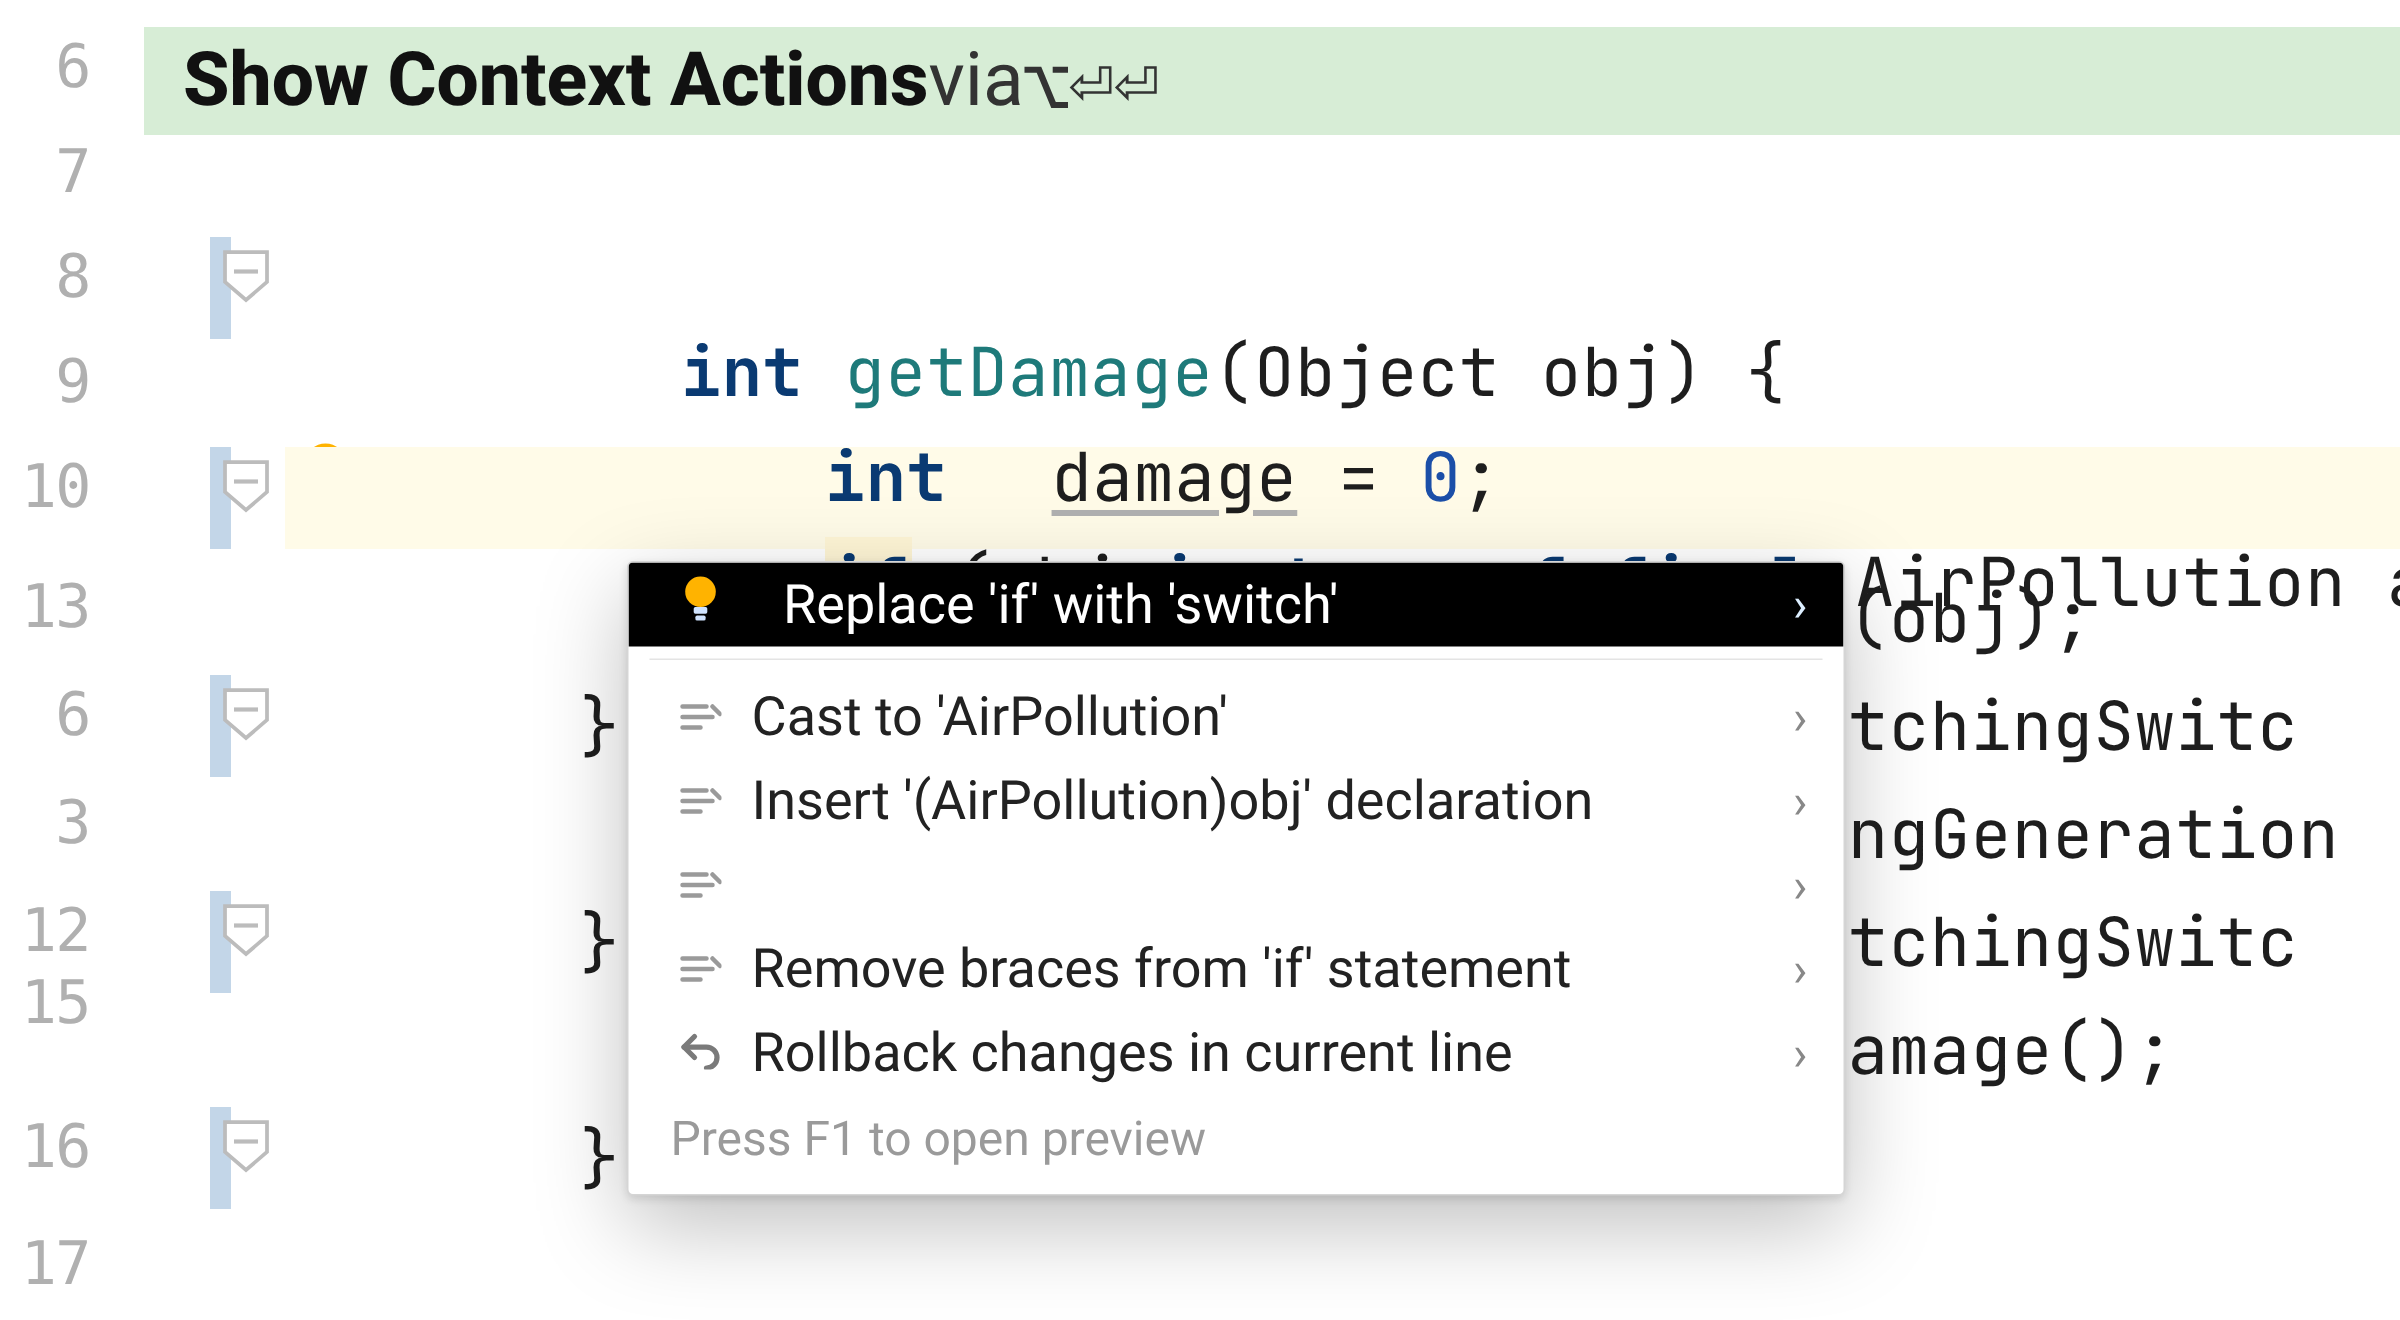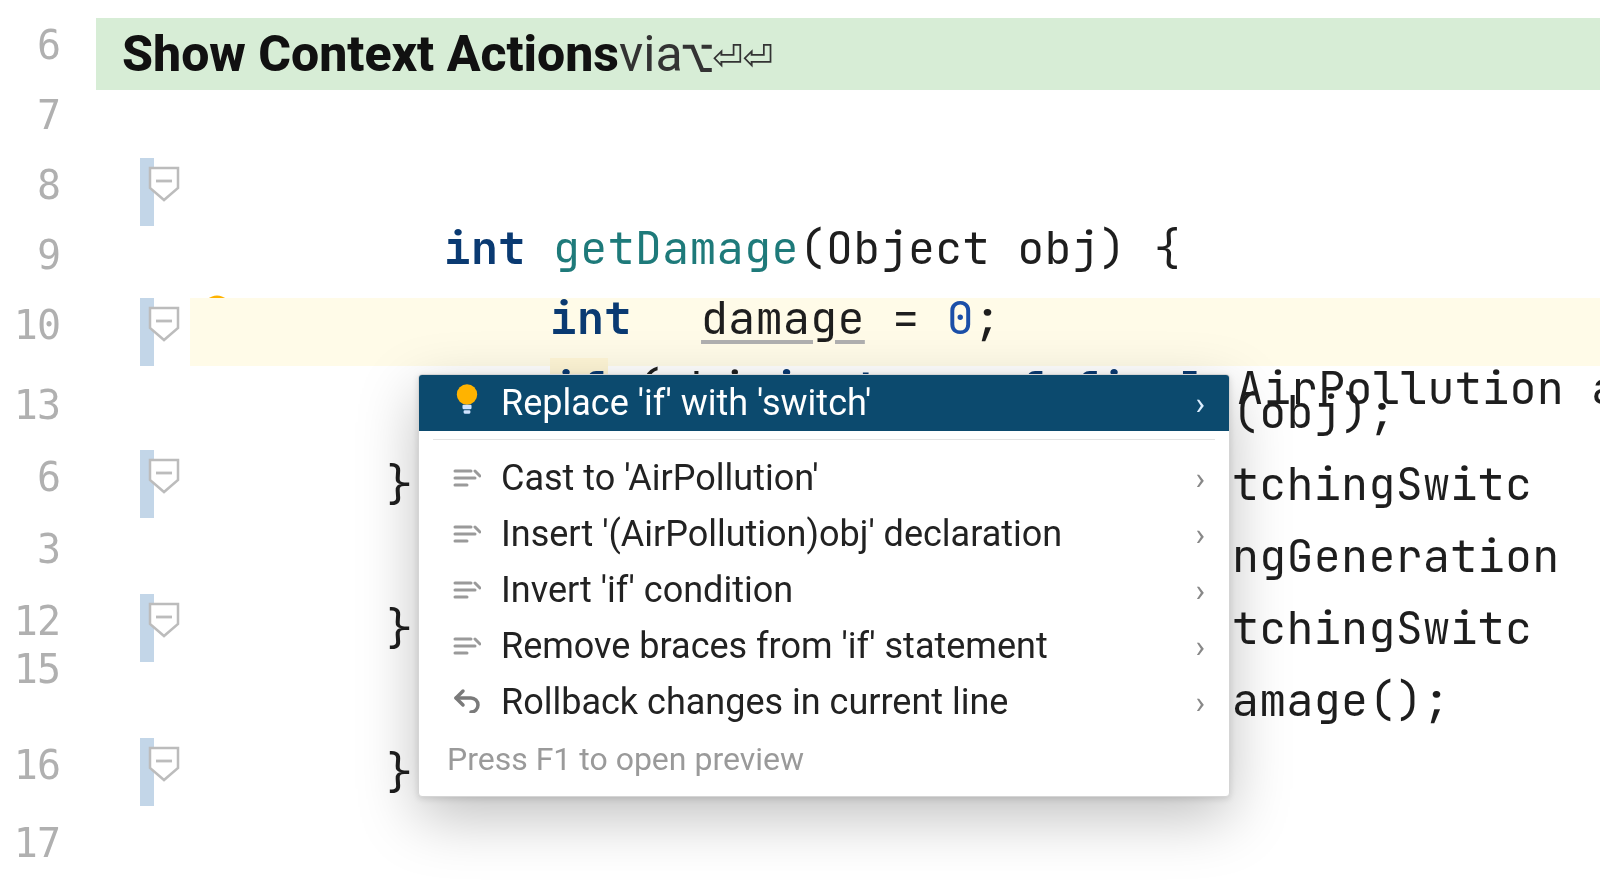--- a/index.html
+++ b/index.html
@@ -62,21 +62,21 @@
 
   
   .code-area {
     position: relative;
     flex: 1;
     margin-left: 50px; 
   }
 
   .code-line {
     position: absolute;
-    left: 90px;
+    left: 100px;
     white-space: pre;
     font-family: 'JetBrains Mono', Menlo, Consolas, monospace;
     font-size: 45px;
     letter-spacing: 0.3px;
     color: #1e1e1e;
   }
 
   
   .kw     { color: #0a3a72; font-weight: 600; }
   .kw-if  { color: #0a3a72; font-weight: 600; background:#fff6d6; padding:0 2px;}
@@ -135,22 +135,23 @@
     font-size: 36px;
     color: #222;
     position: relative;
   }
   .popup-item .chev {
     margin-left: auto;
     color: #888;
     font-size: 32px;
   }
   .popup-item.selected {
-    background: #0c4a6e;
+    background: #000000;
     color: #ffffff;
+    gap: 21px;
   }
   .popup-item.selected .chev { color:#dceeff; }
 
   .popup-sep {
     height: 1px;
     margin: 8px 14px 10px 14px;
     background: #e4e4e4;
   }
   .popup-footer {
     padding: 10px 28px 18px 28px;
@@ -318,21 +319,20 @@
       <span>Insert '(AirPollution)obj' declaration</span>
       <span class="chev">›</span>
     </div>
     <div class="popup-item">
       <span class="popup-icon">
         <svg width="28" height="22" viewBox="0 0 28 22">
             <path d="M2 4 H18 M2 11 H22 M2 18 H14" stroke="#9a9a9a" stroke-width="3" stroke-linecap="round"></path>
             <path d="M22 4 L27 9" stroke="#9a9a9a" stroke-width="3" stroke-linecap="round"></path>
           </svg>
       </span>
-      <span>Invert 'if' condition</span>
       <span class="chev">›</span>
     </div>
     <div class="popup-item">
       <span class="popup-icon">
         <svg width="28" height="22" viewBox="0 0 28 22">
             <path d="M2 4 H18 M2 11 H22 M2 18 H14" stroke="#9a9a9a" stroke-width="3" stroke-linecap="round"></path>
             <path d="M22 4 L27 9" stroke="#9a9a9a" stroke-width="3" stroke-linecap="round"></path>
           </svg>
       </span>
       <span>Remove braces from 'if' statement</span>

